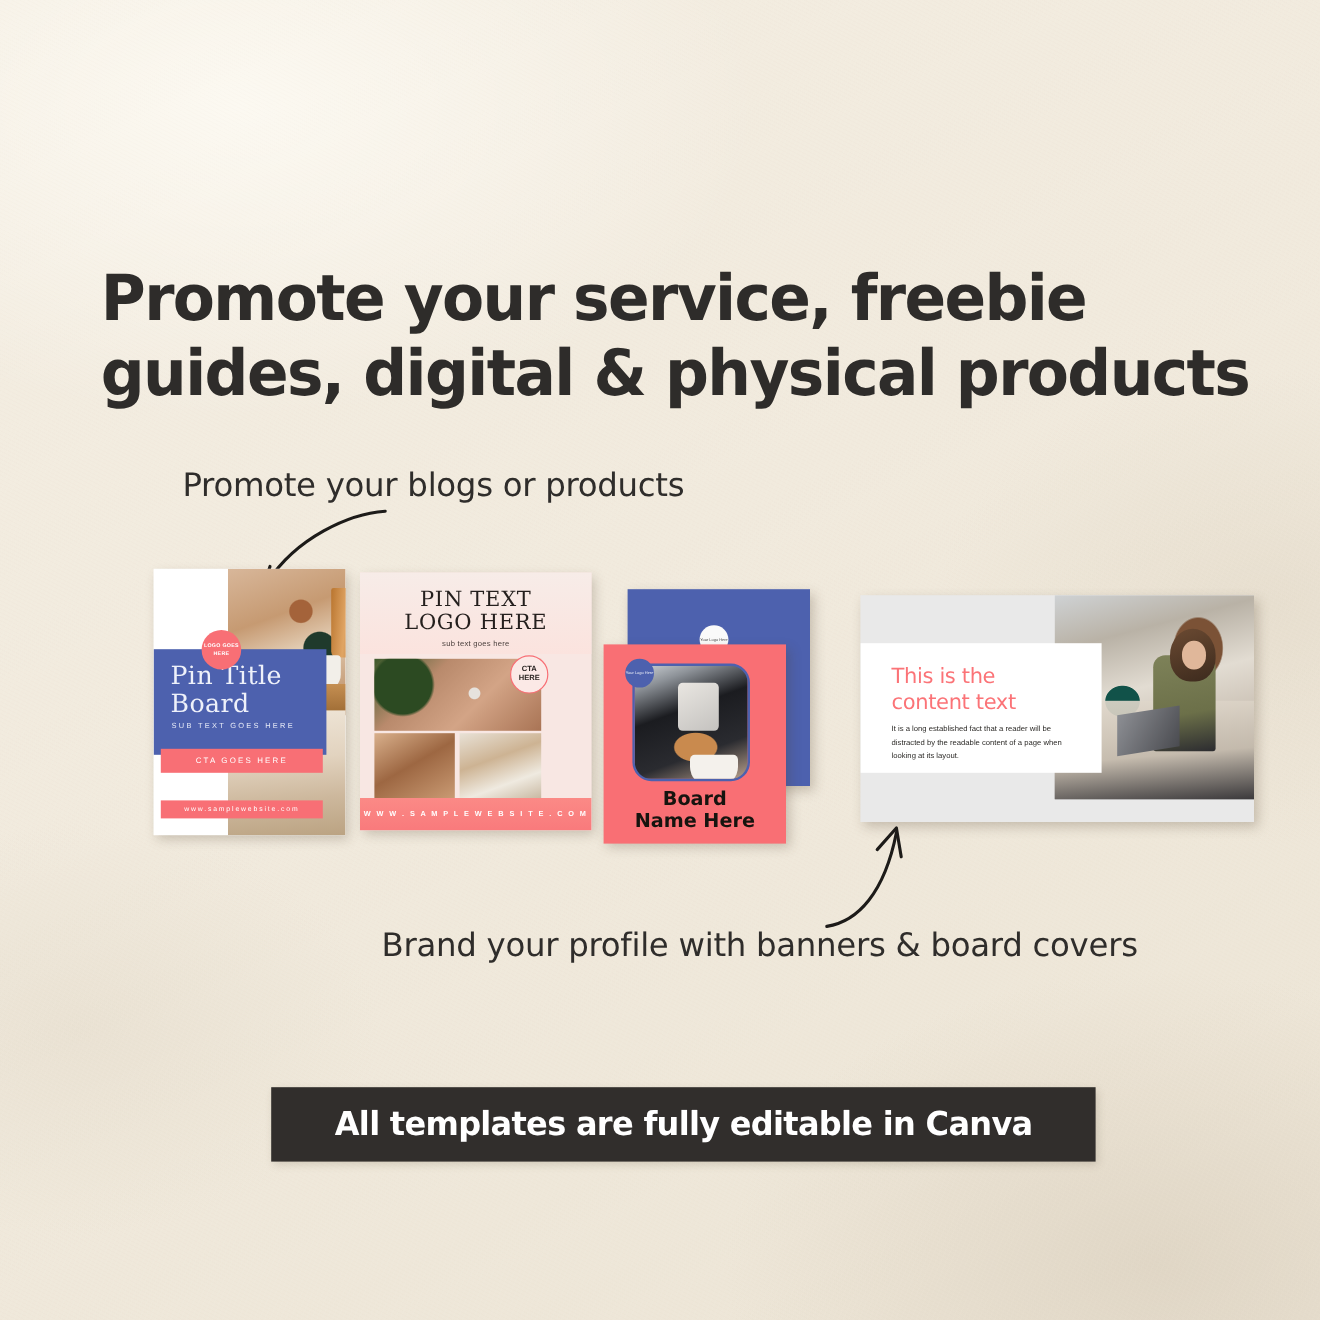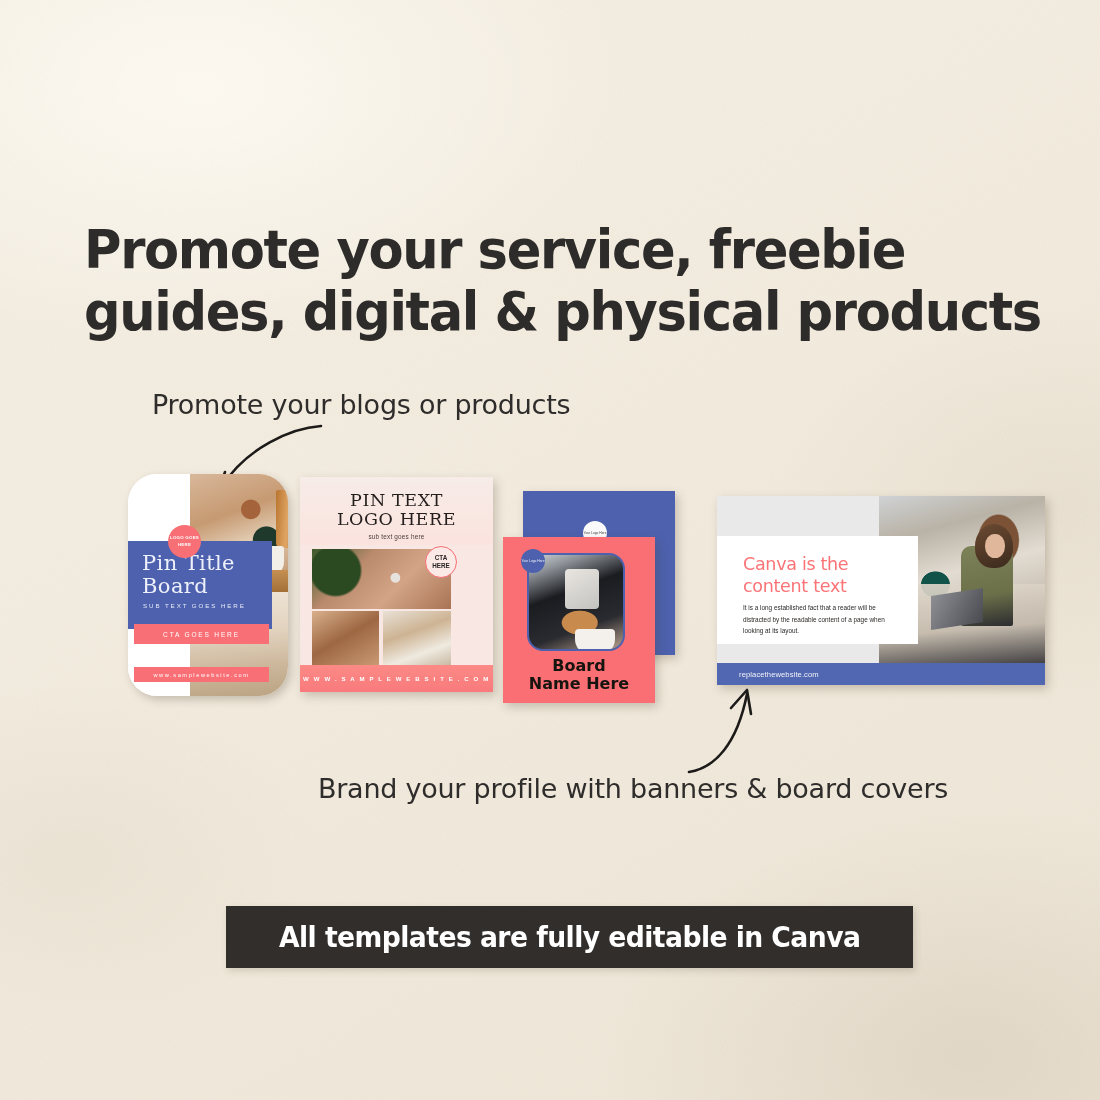--- a/index.html
+++ b/index.html
@@ -58,21 +58,21 @@
   #arrow-bot { left: 685px; top: 682px; }
 
   
   .card { position: absolute; overflow: hidden; }
   .shadow-sm { box-shadow: 3px 4px 9px rgba(80,65,45,.26); }
 
   
   .ph { position:absolute; background-repeat:no-repeat; background-size:cover; }
 
   
-  #card1 { left:128px; top:474px; width:160px; height:222px; background:#ffffff;border-radius:29px; }
+  #card1 { left:128px; top:474px; width:160px; height:222px; background:#ffffff; }
   #c1-photo-top {
     left:62px; top:0; right:0; height:118px;
     background:
       radial-gradient(circle at 78% 56%, #1f3a2c 0 13%, rgba(31,58,44,0) 14%),
       radial-gradient(circle at 62% 30%, #a4633a 0 9%, rgba(164,99,58,0) 10%),
       linear-gradient(160deg,#d8b79a 0%, #c69a72 35%, #e3cdb4 58%, #b9895f 100%);
   }
   #c1-pot { left:86px; top:16px; width:30px; height:58px;
       background:linear-gradient(95deg,#b9752f 0%,#e0a564 40%,#9d5f22 100%); border-radius:2px 2px 5px 5px;}
   #c1-cup { left:58px; top:72px; width:36px; height:30px; background:#f2efe9; border-radius:3px 3px 14px 14px;}
@@ -321,27 +321,24 @@
   <div class="card shadow-sm" id="card4">
     <div class="ph" id="c4-photo"></div>
     <div id="c4-ph-sofa"></div>
     <div id="c4-ph-body"></div>
     <div id="c4-ph-hair"></div>
     <div id="c4-ph-face"></div>
     <div id="c4-ph-lap"></div>
 
     <div id="c4-white"></div>
     <div id="c4-h">
-      <span>Canva is the</span><br>
+      <span>This is the</span><br>
       <span>content text</span>
     </div>
     <div id="c4-p">It is a long established fact that a reader will be distracted by the readable content of a page when looking at its layout.</div>
-    <div id="c4-bar">
-      <span>replacethewebsite.com</span>
-    </div>
   </div>
 
   <svg class="arrow-svg" id="arrow-bot" width="110" height="95" viewBox="0 0 110 95">
     <path d="M4 90 C 30 86, 52 62, 62 12" fill="none" stroke="#1d1b19" stroke-width="2.6" stroke-linecap="round"></path>
     <path d="M62 8 L 46 26 M62 8 L 66 32" fill="none" stroke="#1d1b19" stroke-width="2.6" stroke-linecap="round"></path>
   </svg>
   <div class="annot" id="annot-bot">Brand your profile with banners &amp; board covers</div>
 
   <div id="cta-banner">
     <span>All templates are fully editable in Canva</span>

